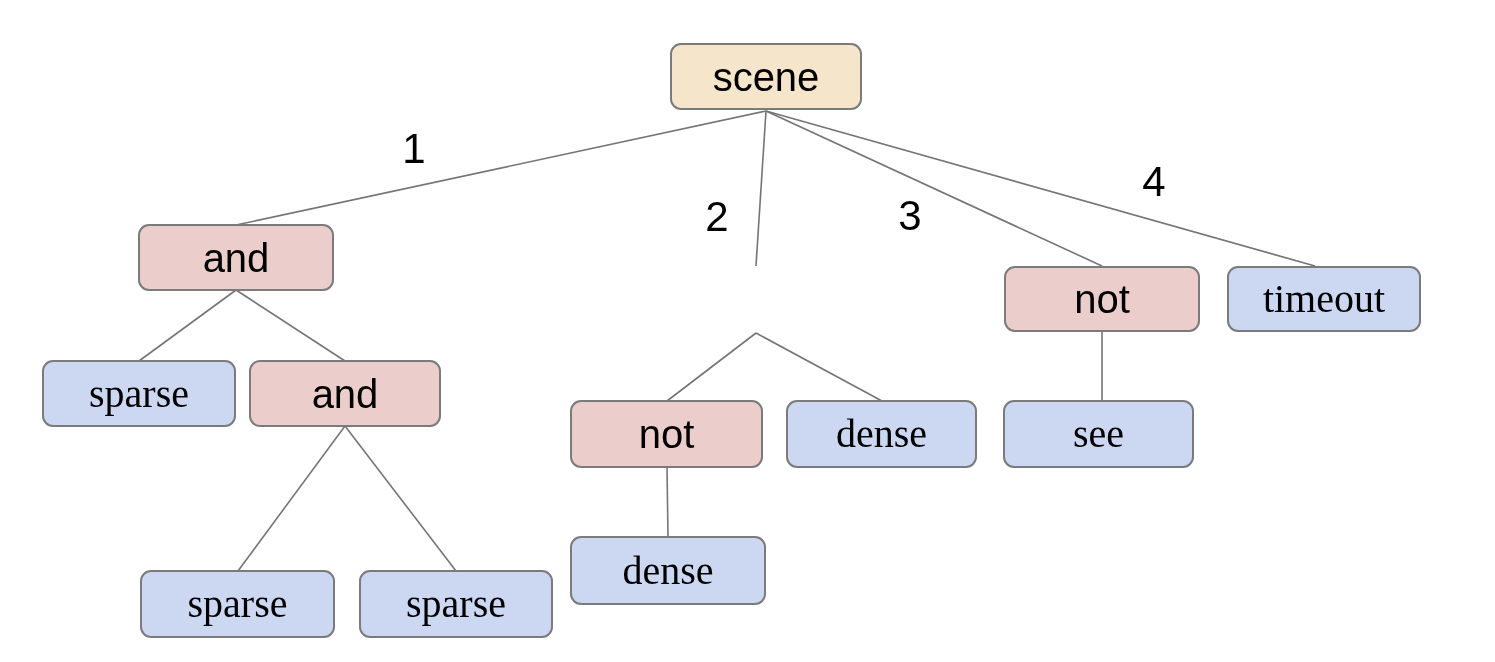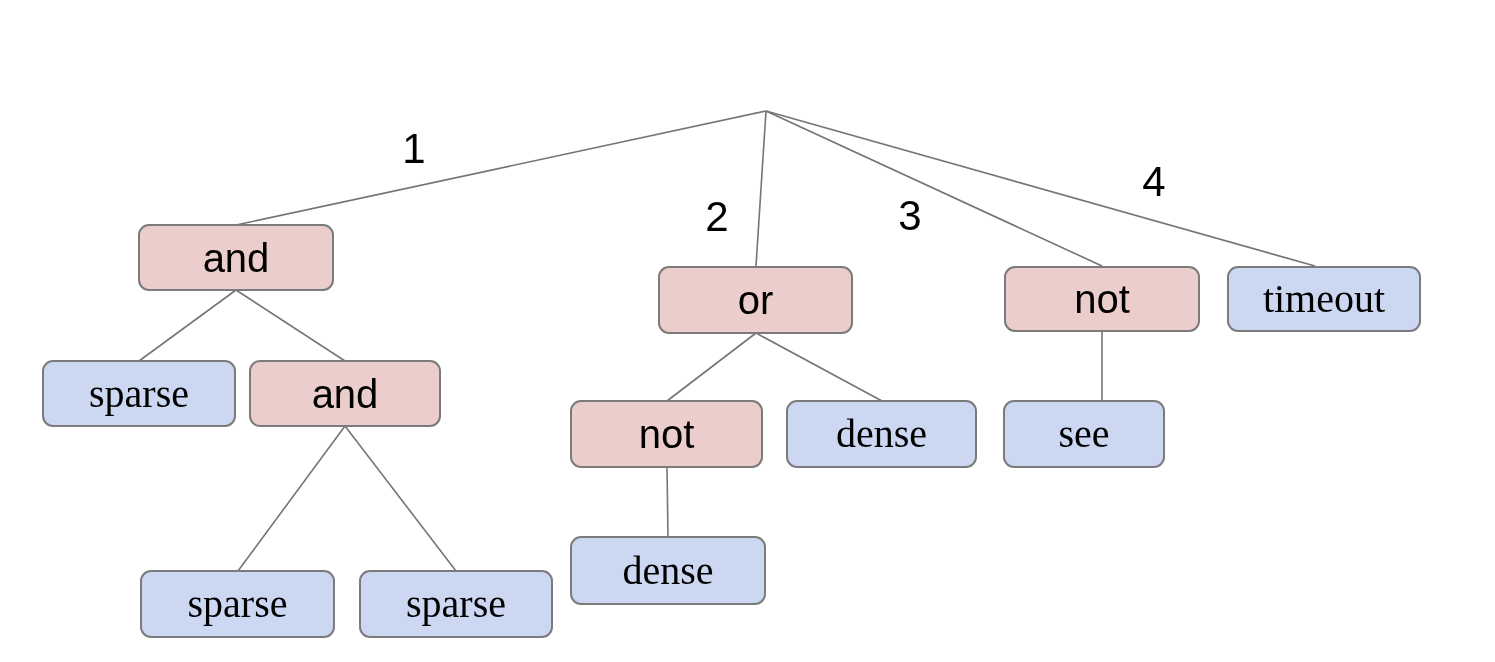--- a/index.html
+++ b/index.html
@@ -62,29 +62,29 @@
     <line class="edge" x1="345" y1="426" x2="238" y2="571"></line>
     <line class="edge" x1="345" y1="426" x2="456" y2="571"></line>
     <line class="edge" x1="667" y1="467" x2="668" y2="537"></line>
 
     <text class="edge-label" x="414" y="163">1</text>
     <text class="edge-label" x="717" y="231">2</text>
     <text class="edge-label" x="910" y="230">3</text>
     <text class="edge-label" x="1154" y="196">4</text>
   </svg>
 
+  <div class="node node-root" style="left:670px;  top:43px;  width:192px; height:67px;">scene</div>
 
   <div class="node node-operator" style="left:138px;  top:224px; width:196px; height:67px;">and</div>
-  <div class="node node-operator" style="left:658px;  top:266px; width:195px; height:68px;">or</div>
   <div class="node node-operator" style="left:1004px; top:266px; width:196px; height:66px;">not</div>
   <div class="node node-leaf" style="left:1227px; top:266px; width:194px; height:66px;">timeout</div>
 
   <div class="node node-leaf" style="left:42px;   top:360px; width:194px; height:67px;">sparse</div>
   <div class="node node-operator" style="left:249px;  top:360px; width:192px; height:67px;">and</div>
   <div class="node node-operator" style="left:570px;  top:400px; width:193px; height:68px;">not</div>
   <div class="node node-leaf" style="left:786px;  top:400px; width:191px; height:68px;">dense</div>
-  <div class="node node-leaf" style="left:1003px; top:400px; width:162px; height:68px;">see</div>
+  <div class="node node-leaf" style="left:1003px; top:400px; width:191px; height:68px;">see</div>
 
   <div class="node node-leaf" style="left:140px;  top:570px; width:195px; height:68px;">sparse</div>
   <div class="node node-leaf" style="left:359px;  top:570px; width:194px; height:68px;">sparse</div>
   <div class="node node-leaf" style="left:570px;  top:536px; width:196px; height:69px;">dense</div>
 
 </div>
 
 </body></html>

